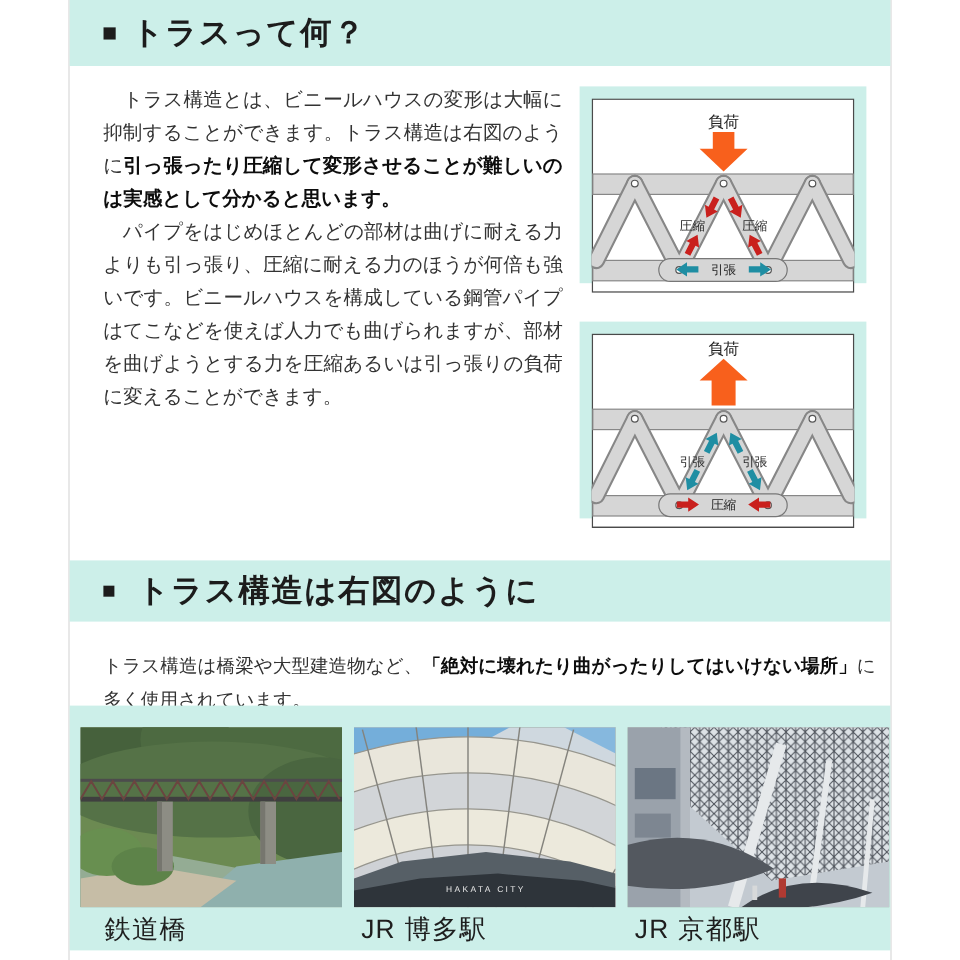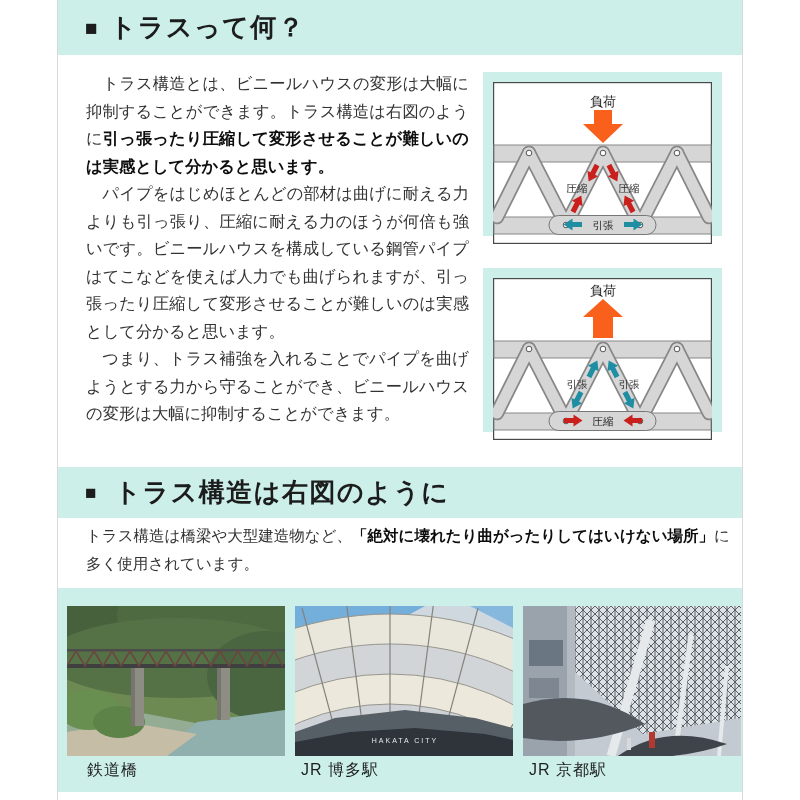--- a/index.html
+++ b/index.html
@@ -10,25 +10,25 @@
   .band{position:absolute;left:0;width:100%;background:#ccefe9;}
   .header-band{display:flex;align-items:center;box-sizing:border-box;padding-left:27px;}
   .header-band .bullet{font-size:21px;line-height:1;color:#1c1c1c;margin-right:12px;}
   #header2 .bullet{margin-right:18px;font-size:19px;}
   .header-band h1{font-size:26px;font-weight:600;margin:0;color:#1c1c1c;letter-spacing:1.5px;}
   .intro{position:absolute;left:28px;top:70px;width:383px;font-size:16.3px;line-height:27.5px;color:#333;text-align:justify;}
   .intro p{margin:0;}
   .intro b,.usage b{color:#0d0d0d;}
   .diagram-box{position:absolute;left:425px;width:239px;height:164px;background:#ccefe9;padding:10px;box-sizing:border-box;}
   .diagram-box svg{display:block;}
-  .usage{position:absolute;left:28px;top:522px;width:658px;font-size:15.5px;line-height:28px;color:#333;margin:0;}
+  .usage{position:absolute;left:28px;top:542px;width:658px;font-size:15.5px;line-height:28px;color:#333;margin:0;}
   .photo-band{position:absolute;left:0;top:588px;width:100%;height:204px;background:#ccefe9;}
   .photo-slot{position:absolute;top:18px;width:218px;height:150px;overflow:hidden;background:#9aa49c;}
   .photo-slot svg{display:block;}
-  .photo-caption{position:absolute;top:172px;font-size:16px;color:#1e1e1e;letter-spacing:1px;}
+  .photo-caption{position:absolute;top:172px;font-size:22px;color:#1e1e1e;letter-spacing:1px;}
   svg text{font-family:"Liberation Sans","DejaVu Sans",sans-serif;}
 </style>
 </head>
 <body>
 
 <div class="page">
   <div class="content">
 
     <svg width="0" height="0" style="position:absolute" aria-hidden="true">
       <defs>
@@ -38,22 +38,21 @@
       </defs>
     </svg>
 
     <section class="band header-band" id="header1" style="top:0;height:55px;">
       <span class="bullet">■</span>
       <h1>トラスって何？</h1>
     </section>
 
     <div class="intro">
       <p><span>　トラス構造とは、ビニールハウスの変形は大幅に抑制することができます。トラス構造は右図のように</span><b>引っ張ったり圧縮して変形させることが難しいのは実感として分かると思います。</b></p>
-      <p>　パイプをはじめほとんどの部材は曲げに耐える力よりも引っ張り、圧縮に耐える力のほうが何倍も強いです。ビニールハウスを構成している鋼管パイプはてこなどを使えば人力でも曲げられますが、引っ張ったり圧縮して変形させることが難しいのは実感として分かると思います。</p>
-      <p>　つまり、トラス補強を入れることでパイプを曲げようとする力から守ることができ、ビニールハウスの変形は大幅に抑制することができます。</p>
+      <p>　パイプをはじめほとんどの部材は曲げに耐える力よりも引っ張り、圧縮に耐える力のほうが何倍も強いです。ビニールハウスを構成している鋼管パイプはてこなどを使えば人力でも曲げられますが、部材を曲げようとする力を圧縮あるいは引っ張りの負荷に変えることができます。</p>
     </div>
 
     <div class="diagram-box" style="top:72px;">
       <svg width="219" height="162" viewBox="0 0 219 162">
         <rect x="0.6" y="0.6" width="217.8" height="160.8" fill="#ffffff" stroke="#4a4a4a" stroke-width="1.2"></rect>
         <text x="110" y="24" font-size="13" fill="#222" text-anchor="middle">負荷</text>
         <polygon points="101,28 119,28 119,42 130,42 110,61 90,42 101,42" fill="#f8601c"></polygon>
 
         <rect x="1" y="63" width="217" height="17" fill="#d6d6d6" stroke="#878787" stroke-width="1"></rect>
         <rect x="1" y="135" width="217" height="17" fill="#d6d6d6" stroke="#878787" stroke-width="1"></rect>

